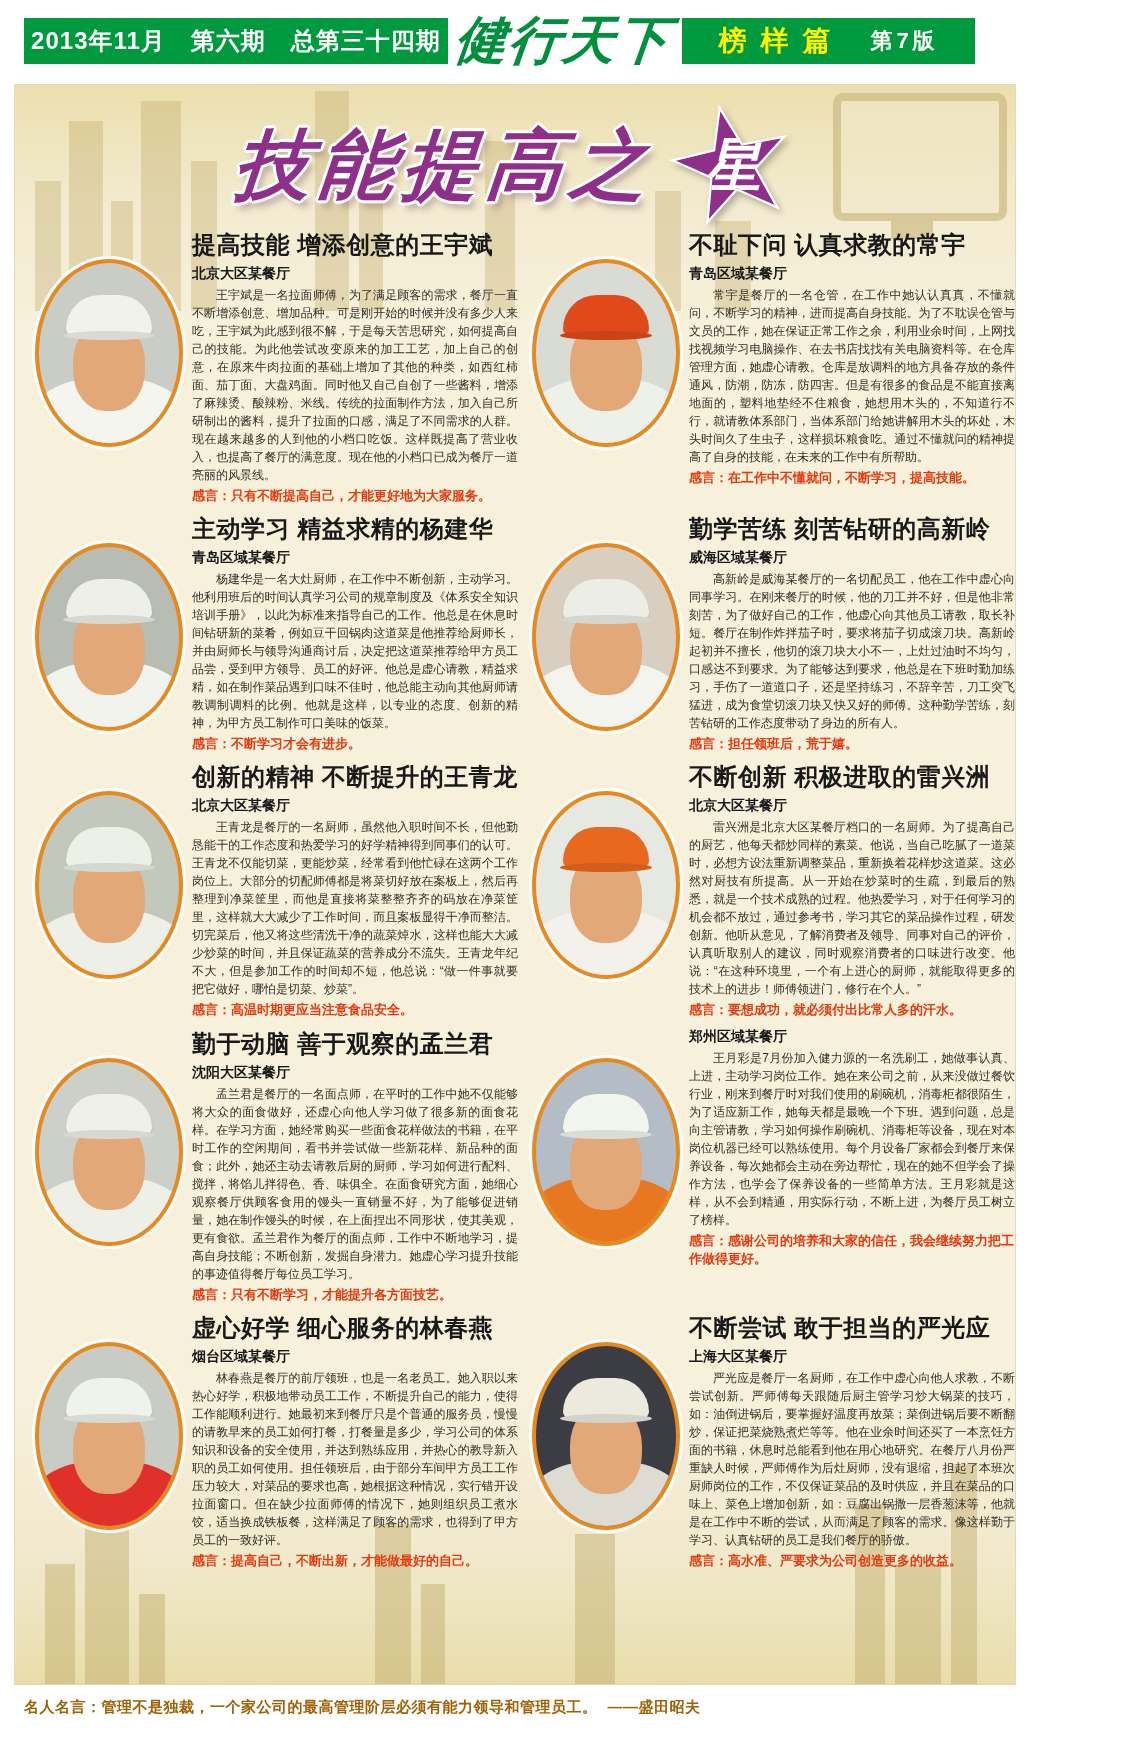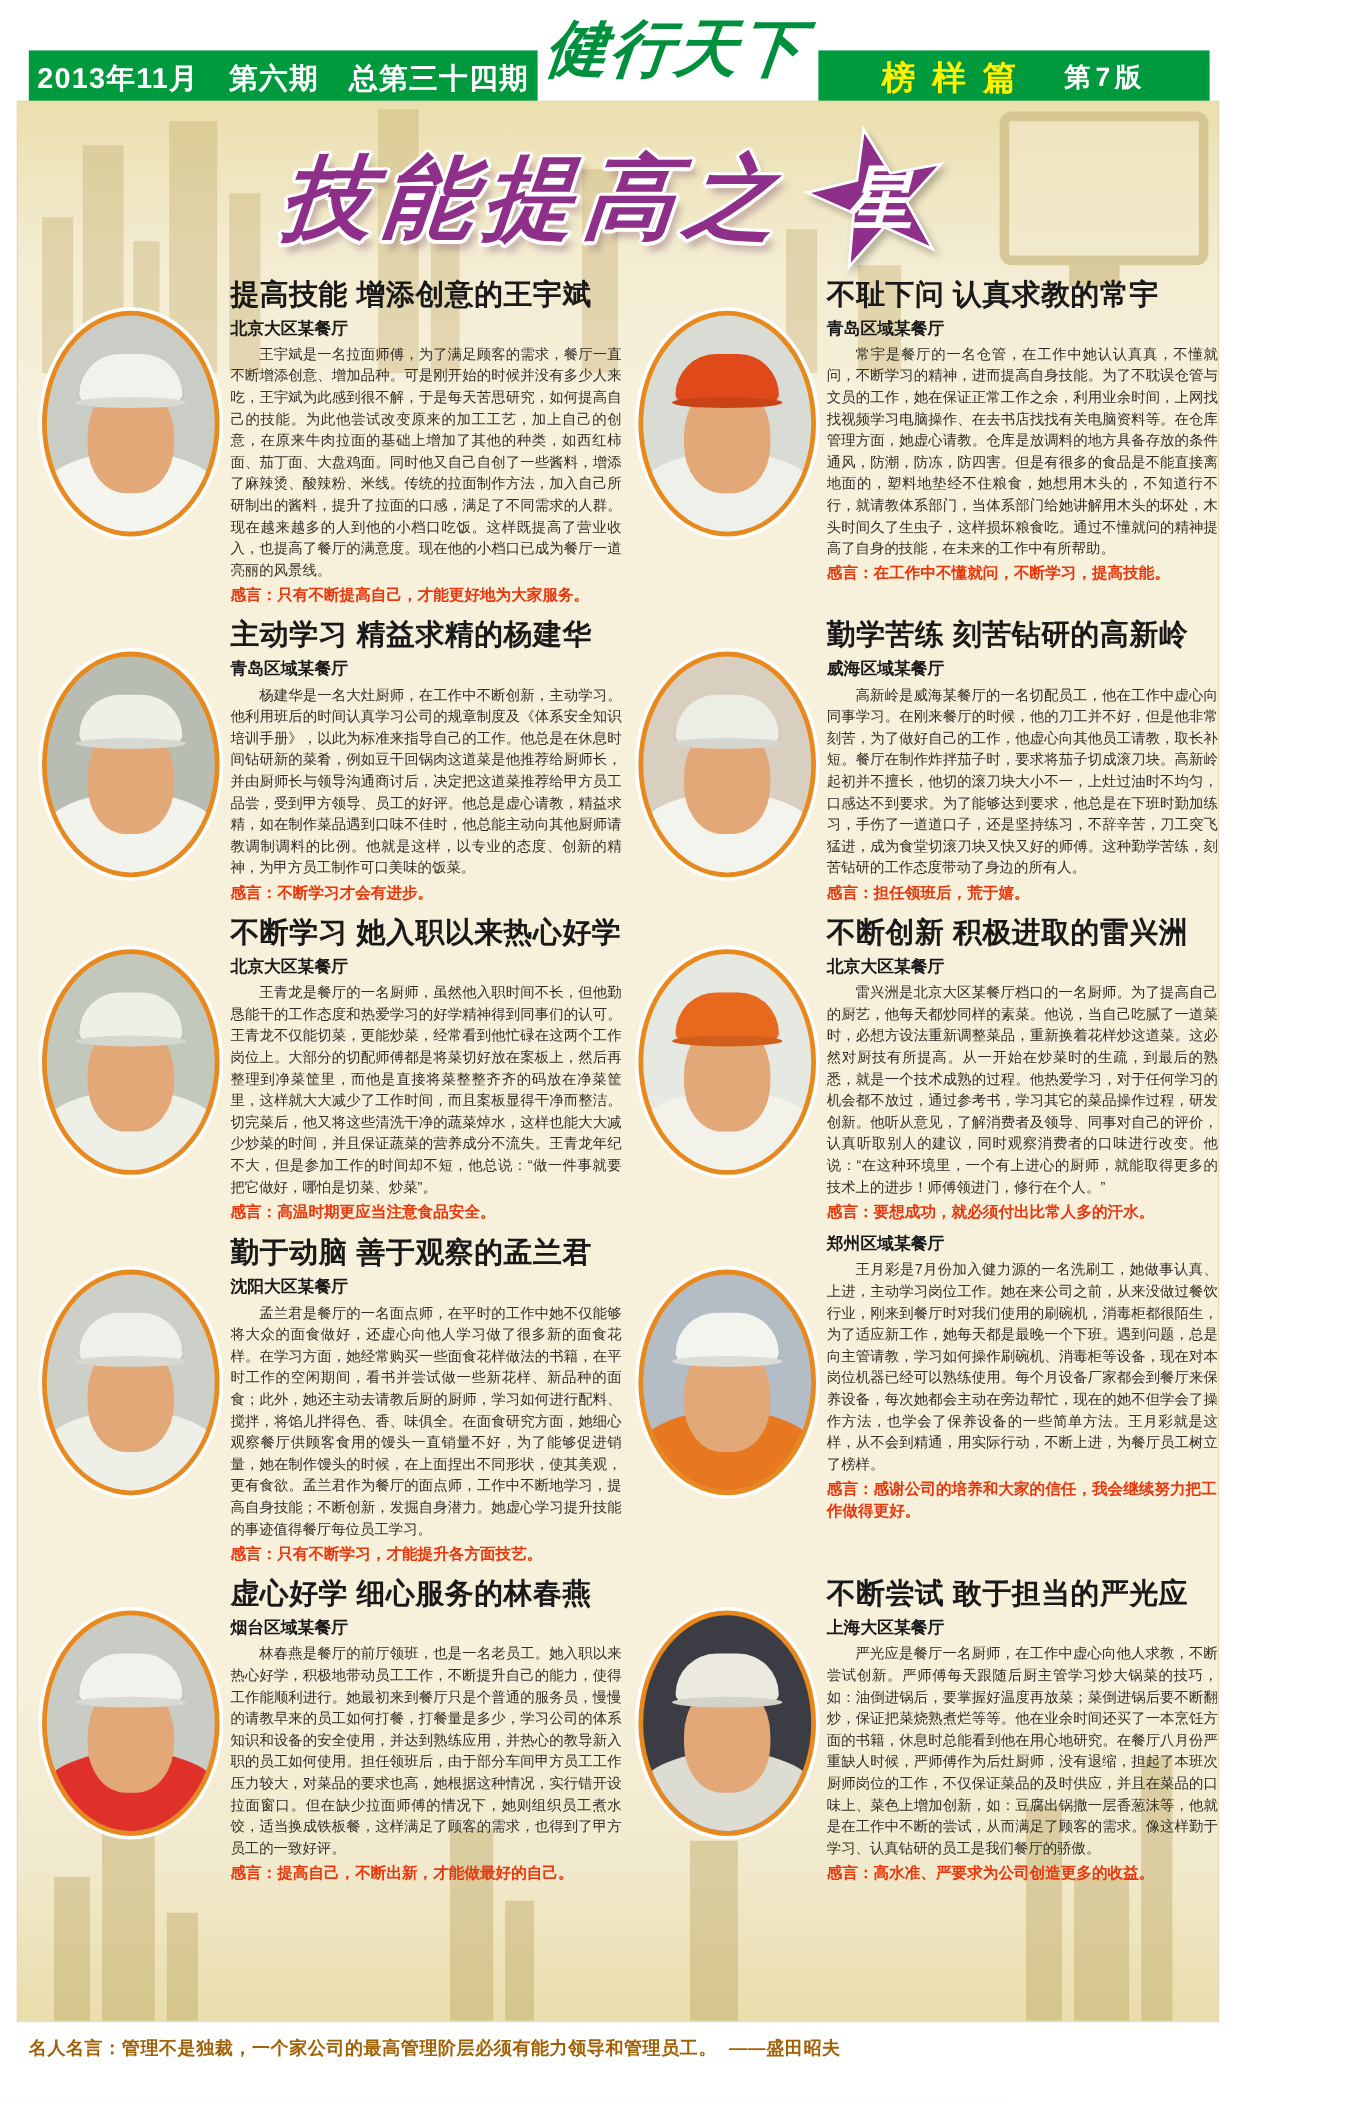--- a/index.html
+++ b/index.html
@@ -1,25 +1,25 @@
 <!DOCTYPE html>
 <html><head>
 <meta charset="utf-8">
 <style>
   html,body{margin:0;padding:0;width:1136px;height:1753px;overflow:hidden;background:#fff;
     font-family:"Liberation Sans","DejaVu Sans",sans-serif;}
   
   .masthead{position:absolute;top:16px;left:0;width:1136px;height:52px;}
-  .mast-bar{position:absolute;top:2px;height:46px;background:#009a3e;display:flex;align-items:center;justify-content:center;margin-top:24px;}
+  .mast-bar{position:absolute;top:2px;height:46px;background:#009a3e;display:flex;align-items:center;justify-content:center;}
   .bar-left{left:24px;width:424px;}
   .bar-left span{color:#fff;font-weight:bold;font-size:24px;letter-spacing:1px;}
   .brand{position:absolute;left:452px;width:222px;top:-6px;height:62px;display:flex;align-items:center;justify-content:center;
     font-family:"DejaVu Serif","Liberation Serif",serif;font-style:italic;font-weight:bold;
     font-size:52px;color:#008f3d;letter-spacing:2px;transform:skewX(-6deg);}
-  .bar-right{left:682px;width:326px;gap:26px;}
+  .bar-right{left:682px;width:293px;gap:26px;}
   .bar-right .sec{color:#fff100;font-weight:bold;font-size:28px;letter-spacing:14px;}
   .bar-right .pg{color:#fff;font-weight:bold;font-size:22px;letter-spacing:4px;}
   
   .paper{position:absolute;left:14px;top:84px;width:1002px;height:1601px;background:#f7f0da;
     border:1px solid #e3d9b8;box-sizing:border-box;overflow:hidden;}
   .deco{position:absolute;left:0;right:0;z-index:0;}
   .deco-top{top:0;height:240px;background:linear-gradient(180deg,#ecdfae 0%,#f3ecd2 55%,rgba(247,240,218,0) 100%);}
   .deco-bottom{bottom:0;height:280px;background:linear-gradient(0deg,#e9ddab 0%,#f1e9cc 45%,rgba(247,240,218,0) 100%);}
   .bldg{position:absolute;display:block;background:rgba(186,162,92,.32);}
   .deco-top .bldg{bottom:14px;}
@@ -159,21 +159,21 @@
       </div>
     </article>
 
     <article class="article">
       <div class="photo" style="--cap: #edf0e6; --shirt: #eef0e8; --pbg: #c2c8bc;">
         <i class="p-shoulders"></i>
           <i class="p-head"></i>
           <i class="p-cap"></i>
       </div>
       <div class="atext">
-        <h2>不断学习 她入职以来热心好学</h2>
+        <h2>创新的精神 不断提升的王青龙</h2>
         <div class="loc">北京大区某餐厅</div>
         <p class="body">王青龙是餐厅的一名厨师，虽然他入职时间不长，但他勤恳能干的工作态度和热爱学习的好学精神得到同事们的认可。王青龙不仅能切菜，更能炒菜，经常看到他忙碌在这两个工作岗位上。大部分的切配师傅都是将菜切好放在案板上，然后再整理到净菜筐里，而他是直接将菜整整齐齐的码放在净菜筐里，这样就大大减少了工作时间，而且案板显得干净而整洁。切完菜后，他又将这些清洗干净的蔬菜焯水，这样也能大大减少炒菜的时间，并且保证蔬菜的营养成分不流失。王青龙年纪不大，但是参加工作的时间却不短，他总说：“做一件事就要把它做好，哪怕是切菜、炒菜”。</p>
         <p class="quote">感言：高温时期更应当注意食品安全。</p>
       </div>
     </article>
 
     <article class="article">
       <div class="photo" style="--cap: #e8681e; --shirt: #f2f2ea; --pbg: #e6e8e2;">
         <i class="p-shoulders"></i>
           <i class="p-head"></i>

